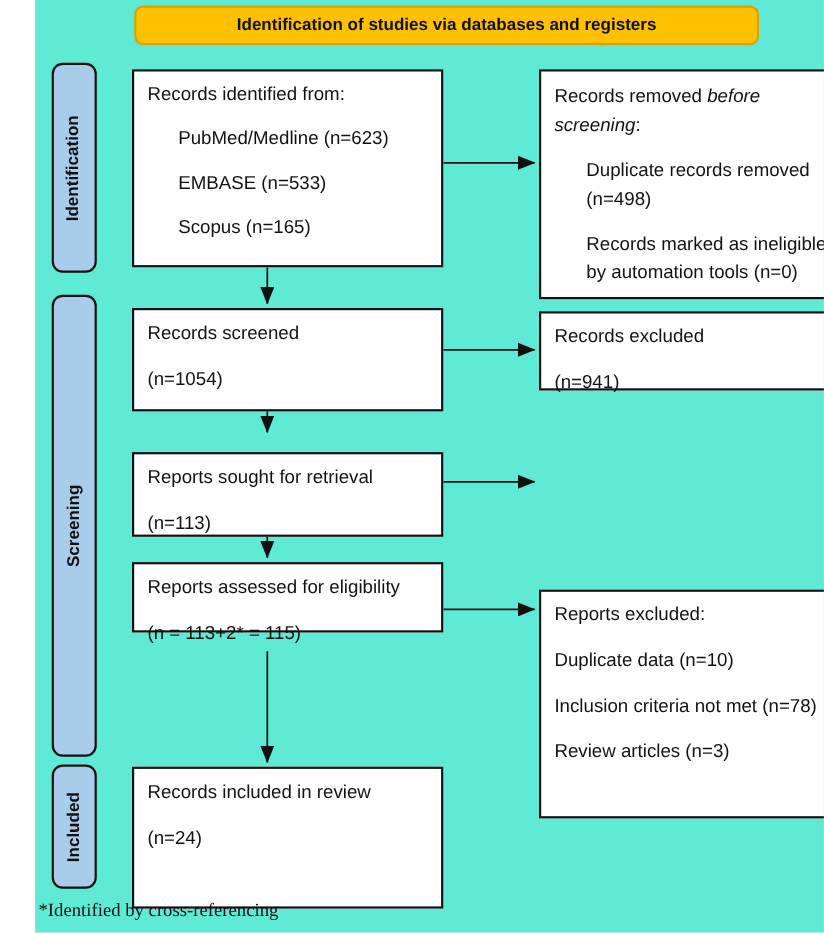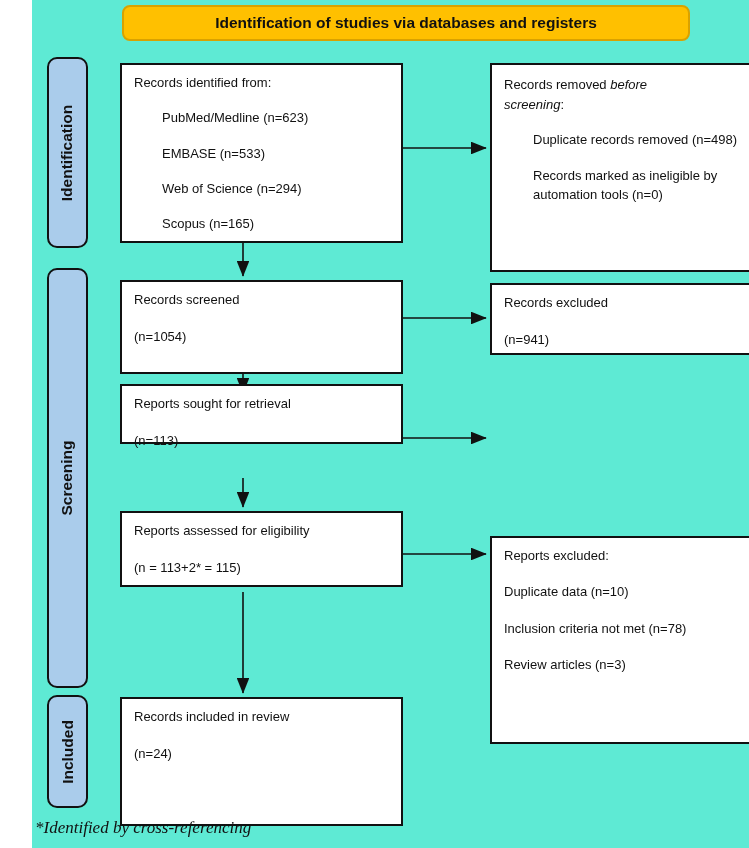--- a/index.html
+++ b/index.html
@@ -31,44 +31,44 @@
   }
   .stage span{
     transform:rotate(-90deg);white-space:nowrap;
     font-weight:bold;font-size:15.5px;
   }
   .stage-identification{top:57px;height:191px;}
   .stage-screening{top:268px;height:420px;}
   .stage-included{top:695px;height:113px;}
   .box{
     position:absolute;background:#ffffff;border:2px solid var(--line-color);
-    box-sizing:border-box;padding:10px 12px;font-size:13px;line-height:1.25;
+    box-sizing:border-box;padding:10px 12px;font-size:17px;line-height:1.25;
     z-index:2;
   }
   .box p{margin:0;}
   .box .count{margin-top:21px;}
   .left-col{left:88px;width:283px;}
   .right-col{left:458px;width:285px;}
   .box-identified{top:63px;height:180px;}
   .box-identified .item{margin-top:19px;padding-left:28px;}
   .box-removed{top:63px;height:209px;line-height:1.5;}
   .box-removed .t{max-width:206px;}
   .box-removed .item{margin-top:16px;padding-left:29px;}
   .box-screened{top:280px;height:94px;}
   .box-records-excluded{top:283px;height:72px;}
-  .box-sought{top:384px;height:60px;}
+  .box-sought{top:411px;height:77px;}
   .box-not-retrieved{top:400px;height:78px;}
-  .box-assessed{top:511px;height:76px;}
+  .box-assessed{top:511px;height:64px;}
   .box-reports-excluded{top:536px;height:208px;}
   .box-reports-excluded .item{margin-top:20px;}
   .box-included{top:697px;height:129px;}
   .italic{font-style:italic;}
   .footnote{
     position:absolute;left:3px;top:818px;z-index:2;
-    font-family:"Liberation Serif","DejaVu Serif",serif;font-size:17px;font-style:italic;
+    font-family:"Liberation Serif","DejaVu Serif",serif;font-size:17px;
   }
 </style>
 </head>
 <body>
 
 <div class="canvas">
 
   <svg class="arrows" width="749" height="848" viewBox="0 0 749 848">
     <defs>
       <marker id="ah" markerWidth="10" markerHeight="8" refX="9.5" refY="4" orient="auto">
@@ -96,21 +96,20 @@
     <span>Screening</span>
   </div>
   <div class="stage stage-included">
     <span>Included</span>
   </div>
 
   <div class="box left-col box-identified">
     <p class="t">Records identified from:</p>
     <p class="item">PubMed/Medline (n=623)</p>
     <p class="item">EMBASE (n=533)</p>
-    <p class="item">Web of Science (n=294)</p>
     <p class="item">Scopus (n=165)</p>
   </div>
 
   <div class="box right-col box-removed">
     <p class="t"><span>Records removed </span><span class="italic">before screening</span><span>:</span></p>
     <p class="item">Duplicate records removed (n=498)</p>
     <p class="item">Records marked as ineligible by automation tools (n=0)</p>
   </div>
 
   <div class="box left-col box-screened">

